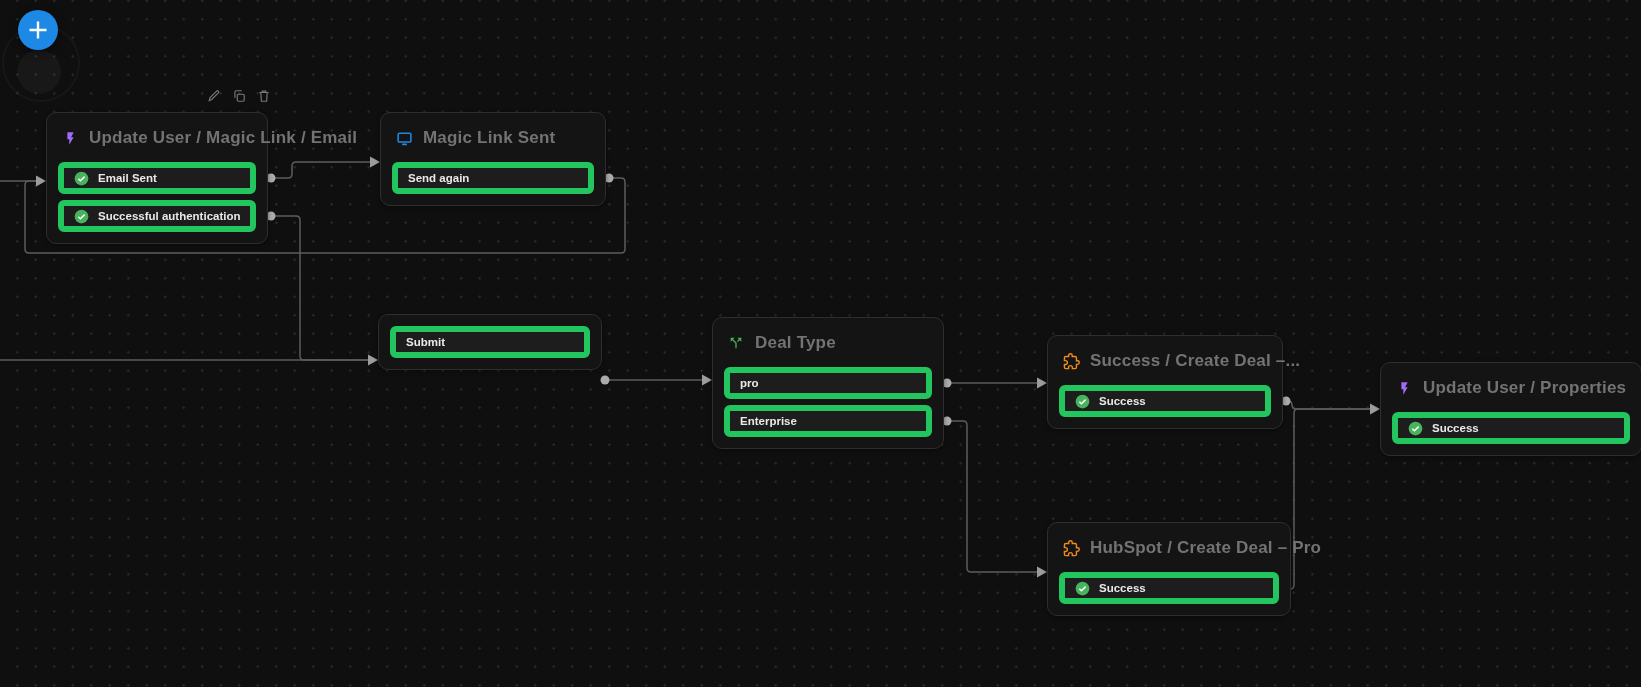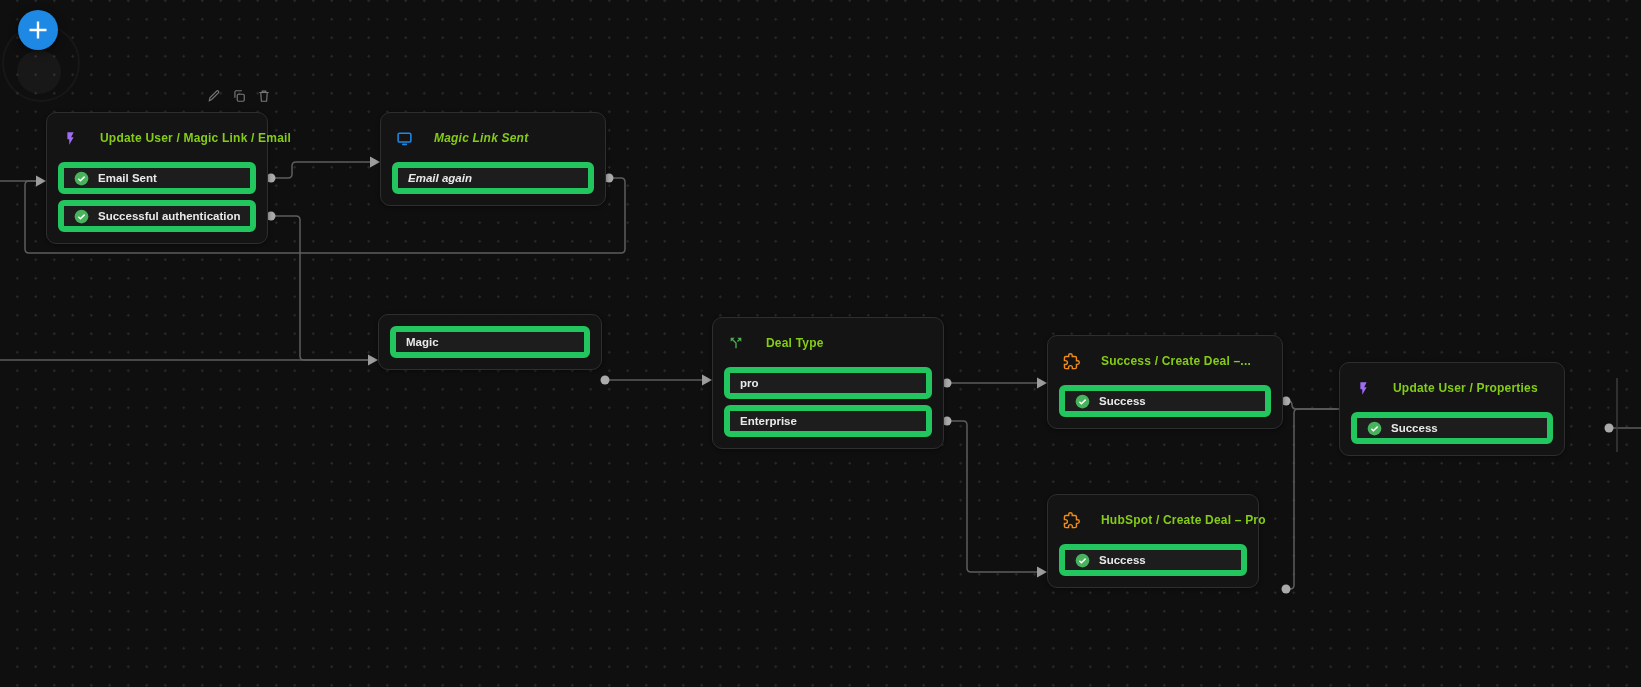--- a/index.html
+++ b/index.html
@@ -19,21 +19,21 @@
   .fab{position:absolute;left:18px;top:10px;width:40px;height:40px;border-radius:50%;
        background:#1e88e5;border:none;display:flex;align-items:center;justify-content:center;
        cursor:pointer;box-shadow:0 2px 8px rgba(0,0,0,.5);padding:0;}
   .node-toolbar{position:absolute;left:206px;top:88px;display:flex;gap:10px;align-items:center;}
   .tbtn{background:none;border:none;padding:0;width:15px;height:15px;display:flex;
         align-items:center;justify-content:center;cursor:pointer;opacity:.75;}
   .node{position:absolute;background:#141414;border:1px solid #2e2e2e;border-radius:10px;
         padding:11px;box-sizing:border-box;box-shadow:0 1px 4px rgba(0,0,0,.45);}
   .node-header{height:28px;display:flex;align-items:center;gap:10px;margin-bottom:10px;padding-left:3px;}
   .nicon{width:18px;height:18px;display:flex;align-items:center;justify-content:center;flex:0 0 auto;}
-  .ntitle{font-size:12px;font-weight:700;color:#84cc16;letter-spacing:.2px;white-space:nowrap;margin-left:11px;}
+  .ntitle{font-size:17px;font-weight:700;color:#737373;letter-spacing:.2px;white-space:nowrap;}
   .nitem{height:32px;box-sizing:border-box;background:#1d1d1d;border:6px solid #22c55e;
          border-radius:6px;display:flex;align-items:center;gap:9px;padding:0 10px;
          margin-top:6px;cursor:pointer;}
   .nitem:first-of-type{margin-top:0;}
   .nitem-label{font-size:11.5px;font-weight:600;color:#e9e9e9;white-space:nowrap;}
   .sicon{width:15px;height:15px;display:flex;flex:0 0 auto;}
 </style>
 </head>
 <body>
 
@@ -129,38 +129,38 @@
       <span class="sicon">
         <svg width="15" height="15" viewBox="0 0 24 24">
             <circle cx="12" cy="12" r="11" fill="#47b35c"></circle>
             <path d="M7 12.5l3.2 3.2L17 9" stroke="#ffffff" stroke-width="2.4" fill="none"></path>
           </svg>
       </span>
       <span class="nitem-label">Successful authentication</span>
     </div>
   </div>
 
-  <div class="node" style="left:380px;top:112px;width:226px;font-style:italic;">
+  <div class="node" style="left:380px;top:112px;width:226px;">
     <div class="node-header">
       <span class="nicon">
         <svg width="17" height="17" viewBox="0 0 24 24">
             <rect x="3" y="4.5" width="18" height="12.5" rx="2" fill="none" stroke="#1e88e5" stroke-width="2.2"></rect>
             <rect x="8.5" y="19" width="7" height="2.6" rx="1" fill="#1e88e5"></rect>
           </svg>
       </span>
       <span class="ntitle">Magic Link Sent</span>
     </div>
     <div class="nitem">
-      <span class="nitem-label">Email again</span>
+      <span class="nitem-label">Send again</span>
     </div>
   </div>
 
   <div class="node" style="left:378px;top:314px;width:224px;">
     <div class="nitem">
-      <span class="nitem-label">Magic</span>
+      <span class="nitem-label">Submit</span>
     </div>
   </div>
 
   <div class="node" style="left:712px;top:317px;width:232px;">
     <div class="node-header">
       <span class="nicon">
         <svg width="16" height="16" viewBox="0 0 24 24">
             <path d="M14 4l2.29 2.29-2.88 2.88 1.42 1.42 2.88-2.88L20 10V4zm-4 0H4v6l2.29-2.29 4.71 4.7V20h2v-8.41l-5.29-5.3z" fill="#4caf50"></path>
           </svg>
       </span>
@@ -187,41 +187,41 @@
       <span class="sicon">
         <svg width="15" height="15" viewBox="0 0 24 24">
             <circle cx="12" cy="12" r="11" fill="#47b35c"></circle>
             <path d="M7 12.5l3.2 3.2L17 9" stroke="#ffffff" stroke-width="2.4" fill="none"></path>
           </svg>
       </span>
       <span class="nitem-label">Success</span>
     </div>
   </div>
 
-  <div class="node" style="left:1047px;top:494px;width:212px;">
+  <div class="node" style="left:1047px;top:522px;width:244px;">
     <div class="node-header">
       <span class="nicon">
         <svg width="17" height="17" viewBox="0 0 24 24">
             <path d="M20.5 11H19V7c0-1.1-.9-2-2-2h-4V3.5C13 2.12 11.88 1 10.5 1S8 2.12 8 3.5V5H4c-1.1 0-2 .9-2 2v3.8h1.5c1.49 0 2.7 1.21 2.7 2.7s-1.21 2.7-2.7 2.7H2V20c0 1.1.9 2 2 2h3.8v-1.5c0-1.49 1.21-2.7 2.7-2.7s2.7 1.21 2.7 2.7V22H17c1.1 0 2-.9 2-2v-4h1.5c1.38 0 2.5-1.12 2.5-2.5S21.88 11 20.5 11z" fill="none" stroke="#ef8c1b" stroke-width="2"></path>
           </svg>
       </span>
       <span class="ntitle">HubSpot / Create Deal – Pro</span>
     </div>
     <div class="nitem">
       <span class="sicon">
         <svg width="15" height="15" viewBox="0 0 24 24">
             <circle cx="12" cy="12" r="11" fill="#47b35c"></circle>
             <path d="M7 12.5l3.2 3.2L17 9" stroke="#ffffff" stroke-width="2.4" fill="none"></path>
           </svg>
       </span>
       <span class="nitem-label">Success</span>
     </div>
   </div>
 
-  <div class="node" style="left:1339px;top:362px;width:226px;">
+  <div class="node" style="left:1380px;top:362px;width:262px;">
     <div class="node-header">
       <span class="nicon">
         <svg width="15" height="15" viewBox="0 0 24 24">
             <path d="M7 2v11h3v9l7-12h-4l4-8z" fill="#a06bf7"></path>
           </svg>
       </span>
       <span class="ntitle">Update User / Properties</span>
     </div>
     <div class="nitem">
       <span class="sicon">

